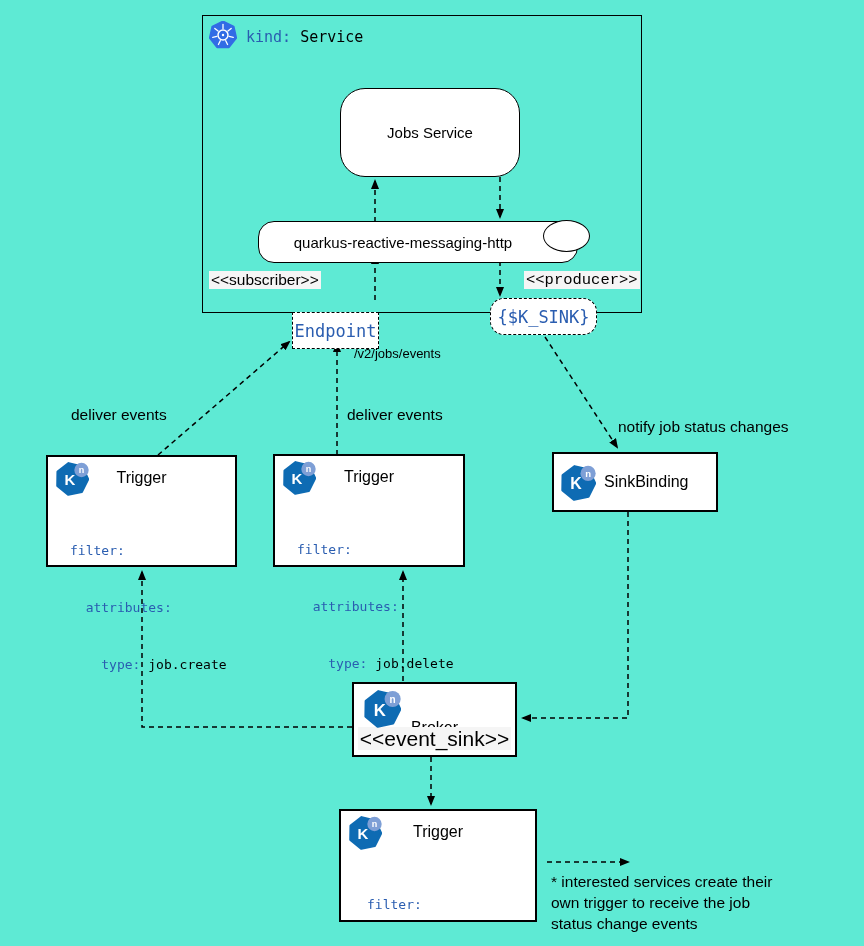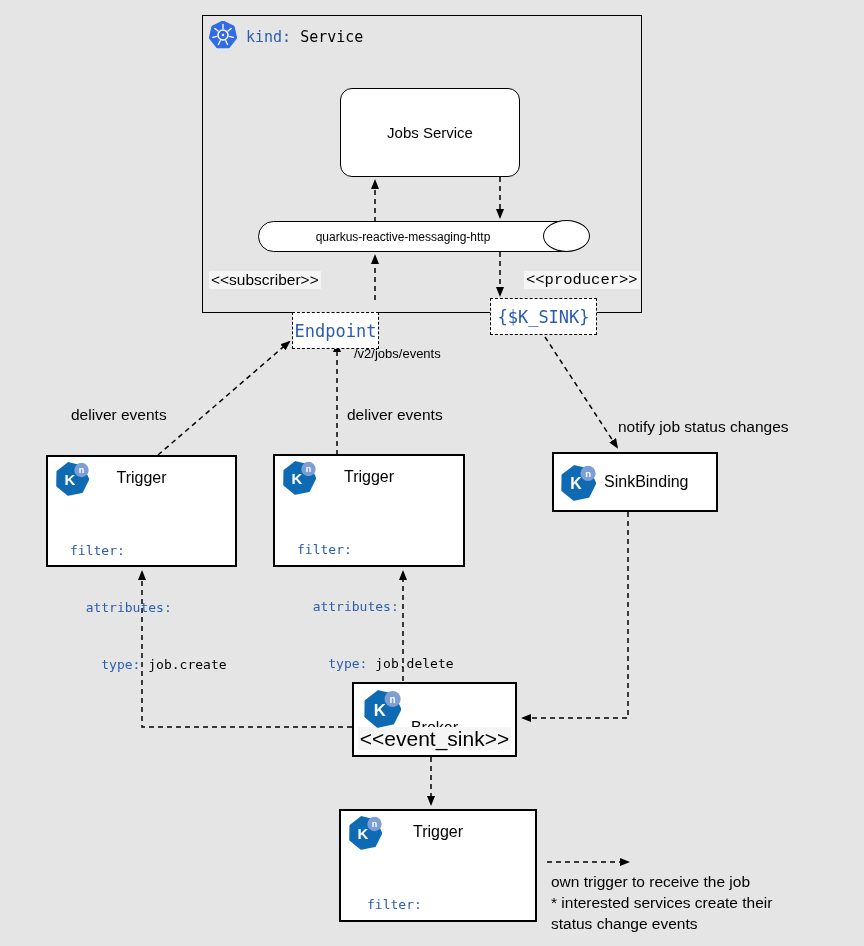--- a/index.html
+++ b/index.html
@@ -1,23 +1,23 @@
 <!DOCTYPE html>
 <html><head>
 <meta charset="utf-8">
 <style>
   html,body{margin:0;padding:0;background:#fff;}
-  #canvas{position:relative;width:864px;height:946px;background:#e5e5e5;overflow:hidden;
+  #canvas{position:relative;width:864px;height:946px;background:#5eead4;overflow:hidden;
           font-family:"Liberation Sans", sans-serif;color:#000;}
   svg.connlayer{position:absolute;left:0;top:0;z-index:0;}
   .conn{fill:none;stroke:#000;stroke-width:1.5;stroke-dasharray:5 4;}
   .abs{position:absolute;}
   .box{position:absolute;border:1.5px solid #000;background:transparent;box-sizing:border-box;}
   .node{position:absolute;border:2px solid #000;background:#fff;box-sizing:border-box;z-index:2;}
-  .rounded{border-radius:12px;background:#fff;}
+  .rounded{border-radius:25px;background:#fff;}
   .center{display:flex;align-items:center;justify-content:center;}
   .mono{font-family:"DejaVu Sans Mono", monospace;}
   .blue{color:#2a5db0;}
   .pill{position:absolute;border:1.5px solid #000;border-radius:16px;background:#fff;
         box-sizing:border-box;z-index:2;}
   .ellipse{position:absolute;border:1.5px solid #000;border-radius:50%;background:#fff;
         box-sizing:border-box;z-index:3;}
   .stereo{font-size:15.5px;background:#f5f5f5;padding:0 2px;white-space:nowrap;z-index:2;}
   .dashedbox{position:absolute;border:1.5px dashed #000;background:#fff;box-sizing:border-box;
         z-index:2;display:flex;align-items:center;justify-content:center;overflow:visible;}
@@ -74,32 +74,32 @@
     </g>
   </svg>
   <div class="abs mono" style="left:246px;top:28px;font-size:15px;z-index:2;">
     <span class="blue">kind:</span><span> </span><span>Service</span>
   </div>
 
   <div class="box rounded center" style="left:340px;top:88px;width:180px;height:89px;font-size:15px;z-index:2;">
     <span>Jobs Service</span>
   </div>
 
-  <div class="pill center" style="left:258px;top:221px;width:320px;height:31px;font-size:12px;padding-right:30px;">
+  <div class="pill center" style="left:258px;top:221px;width:320px;height:42px;font-size:15px;padding-right:30px;">
     <span>quarkus-reactive-messaging-http</span>
   </div>
   <div class="ellipse" style="left:543px;top:220px;width:47px;height:32px;"></div>
 
   <div class="abs stereo" style="left:209px;top:271px;">&lt;&lt;subscriber&gt;&gt;</div>
   <div class="abs stereo" style="left:524px;top:271px;font-family:Liberation Mono, monospace;">&lt;&lt;producer&gt;&gt;</div>
 
   <div class="dashedbox mono blue" style="left:292px;top:299px;width:87px;height:37px;font-size:17px;margin-top:13px;">
     <span>Endpoint</span>
   </div>
-  <div class="dashedbox mono blue" style="left:490px;top:298px;width:107px;height:37px;font-size:17px;">
+  <div class="dashedbox mono blue" style="left:490px;top:298px;width:107px;height:37px;font-size:17px;border-radius:14px;">
     <span>{$K_SINK}</span>
   </div>
 
   <div class="freelabel small" style="left:354px;top:346px;">/v2/jobs/events</div>
   <div class="freelabel" style="left:71px;top:406px;">deliver events</div>
   <div class="freelabel" style="left:347px;top:406px;">deliver events</div>
   <div class="freelabel" style="left:618px;top:406px;margin-top:12px;">notify job status changes</div>
 
   <div class="node" style="left:46px;top:455px;width:191px;height:112px;">
     <svg class="logo" style="left:7px;top:5px;" width="34" height="34" viewBox="0 0 34 34">
@@ -173,18 +173,18 @@
     </svg>
     <div class="node-title" style="top:12px;">Trigger</div>
     <div class="yaml" style="left:26px;top:46px;">
       <div><span class="blue">filter:</span> <span class="val"></span></div>
       
       
     </div>
   </div>
 
   <div class="note" style="left:551px;top:871px;width:280px;">
+    <div>* interested services create their</div>
     <div>own trigger to receive the job</div>
-    <div>* interested services create their</div>
     <div>status change events</div>
   </div>
 
 </div>
 
 </body></html>

